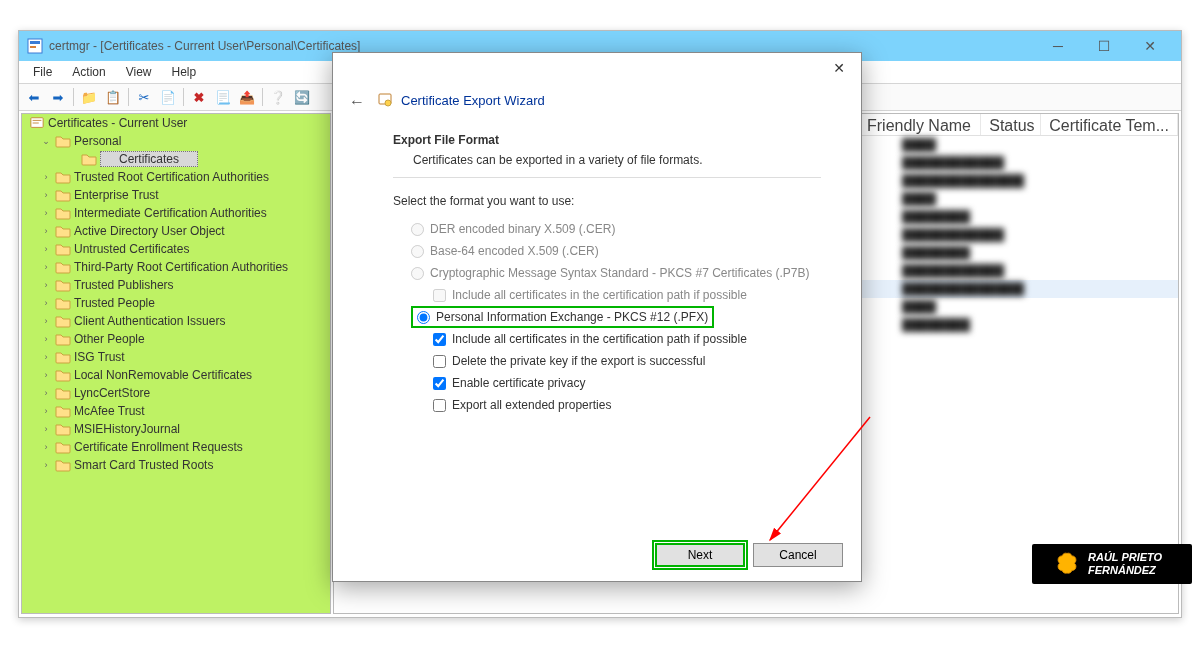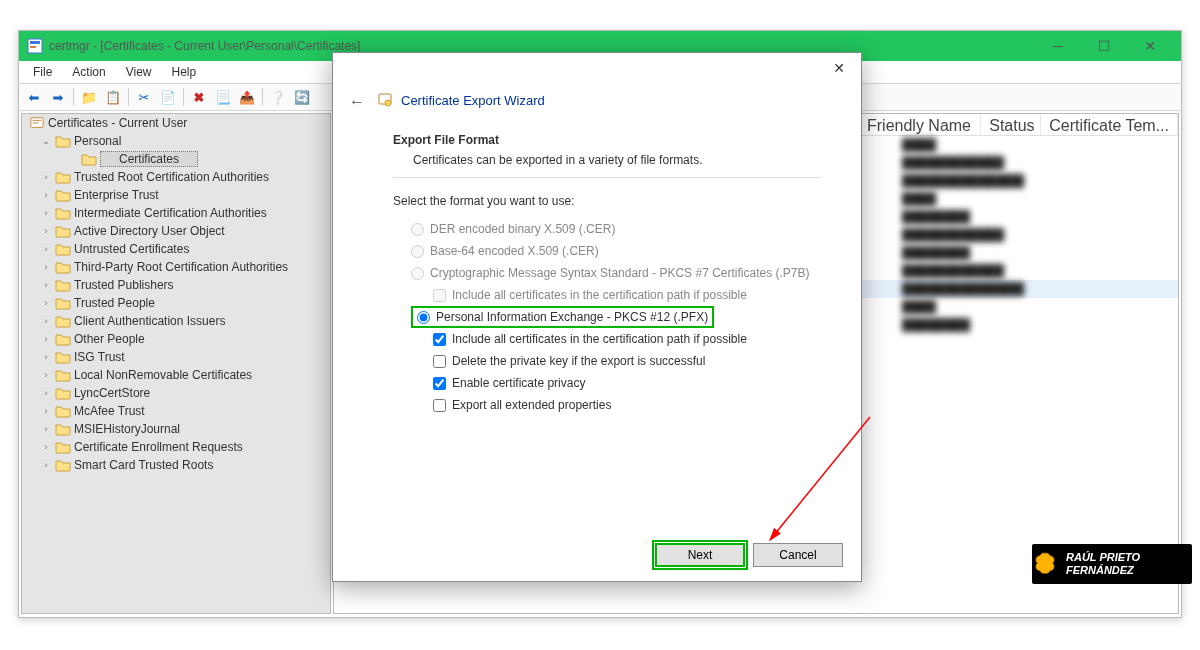--- a/index.html
+++ b/index.html
@@ -1,33 +1,33 @@
 <!DOCTYPE html>
 <html><head>
 <meta charset="utf-8">
 <style>
   * { box-sizing: border-box; margin: 0; padding: 0; font-family: 'Segoe UI', Tahoma, sans-serif; }
   body { background: #fff; width: 1200px; height: 650px; overflow: hidden; position: relative; }
 
   
   .mainwin { position: absolute; left: 18px; top: 30px; width: 1164px; height: 588px; border: 1px solid #bbb; background: #fff; box-shadow: 0 2px 8px rgba(0,0,0,0.2); }
-  .titlebar { height: 30px; background: #22c55e; display: flex; align-items: center; padding: 0 8px; font-size: 12px; color: #555; }
+  .titlebar { height: 30px; background: #7dd3fc; display: flex; align-items: center; padding: 0 8px; font-size: 12px; color: #555; }
   .titlebar .icon { width: 16px; height: 16px; margin-right: 6px; display: inline-flex; }
   .titlebar .spacer { flex: 1; }
   .winbtn { width: 46px; height: 30px; display: flex; align-items: center; justify-content: center; font-size: 14px; color: #555; }
 
   .menubar { height: 22px; display: flex; align-items: center; padding: 0 6px; gap: 4px; font-size: 12px; color: #333; }
   .menubar span { padding: 2px 8px; }
 
   .toolbar { height: 28px; border-top: 1px solid #d5d5d5; border-bottom: 1px solid #d5d5d5; display: flex; align-items: center; padding: 0 4px; gap: 2px; background: #fafafa; }
   .tbtn { width: 22px; height: 22px; display: flex; align-items: center; justify-content: center; font-size: 13px; color: #333; border-radius: 2px; }
   .tsep { width: 1px; height: 18px; background: #ccc; margin: 0 2px; }
 
   .splitter { display: flex; height: 505px; }
-  .treepanel { width: 310px; border: 1px solid #bbb; margin: 2px; background: #e5e5e5; font-size: 12px; color: #333; overflow: hidden; }
+  .treepanel { width: 310px; border: 1px solid #bbb; margin: 2px; background: #bef264; font-size: 12px; color: #333; overflow: hidden; }
   .treenode { display: flex; align-items: center; height: 18px; padding-left: 4px; white-space: nowrap; }
   .treenode.indent1 { padding-left: 18px; }
   .treenode.indent3 { padding-left: 56px; }
   .treenode .expander { width: 12px; text-align: center; color: #666; font-size: 9px; }
   .treenode .foldericon { width: 16px; height: 14px; margin: 0 3px; display: inline-flex; align-items: center; justify-content: center; }
   .treenode.selected .label { background: #d8d8d8; border: 1px dotted #777; padding: 0 18px; }
 
   .listpanel { flex: 1; border: 1px solid #bbb; margin: 2px 2px 2px 0; background: #fff; font-size: 12px; color: #333; position: relative; overflow: hidden; }
   .listhead { height: 22px; border-bottom: 1px solid #e0e0e0; display: flex; background: #fff; }
   .listhead .col { padding: 3px 8px; border-right: 1px solid #e8e8e8; font-size: 16px; color: #444; white-space: nowrap; }
@@ -59,21 +59,21 @@
   .chkrow.disabled { color: #888; }
   .chkrow input { margin-right: 6px; }
   .modal .footer { position: absolute; bottom: 14px; right: 18px; display: flex; gap: 8px; }
   .wbtn { width: 90px; height: 24px; font-size: 12px; border: 1px solid #8c8c8c; background: #e1e1e1; display: flex; align-items: center; justify-content: center; }
   .wbtn.primary { border: 2px solid #00b400; outline: 2px solid #00b400; outline-offset: 1px; }
 
   
   .annotation-arrow { position: absolute; left: 760px; top: 412px; z-index: 20; pointer-events: none; }
 
   
-  .badge { position: absolute; right: 8px; bottom: 66px; width: 160px; height: 40px; background: #000; color: #fff; display: flex; align-items: center; padding: 4px 0; font-weight: 600; font-size: 11px; z-index: 30; border-radius: 2px; }
+  .badge { position: absolute; right: 8px; bottom: 66px; width: 160px; height: 40px; background: #000; color: #fff; display: flex; align-items: center; padding: 4px 22px; font-weight: 600; font-size: 11px; z-index: 30; border-radius: 2px; }
   .badge .badge-icon { width: 26px; height: 26px; margin-right: 8px; }
   .badge .badge-text { line-height: 1.2; font-family: 'Segoe UI', sans-serif; font-style: italic; }
 
   svg { display: block; }
 </style>
 </head>
 <body>
 
 <div class="mainwin">
   <div class="titlebar">

